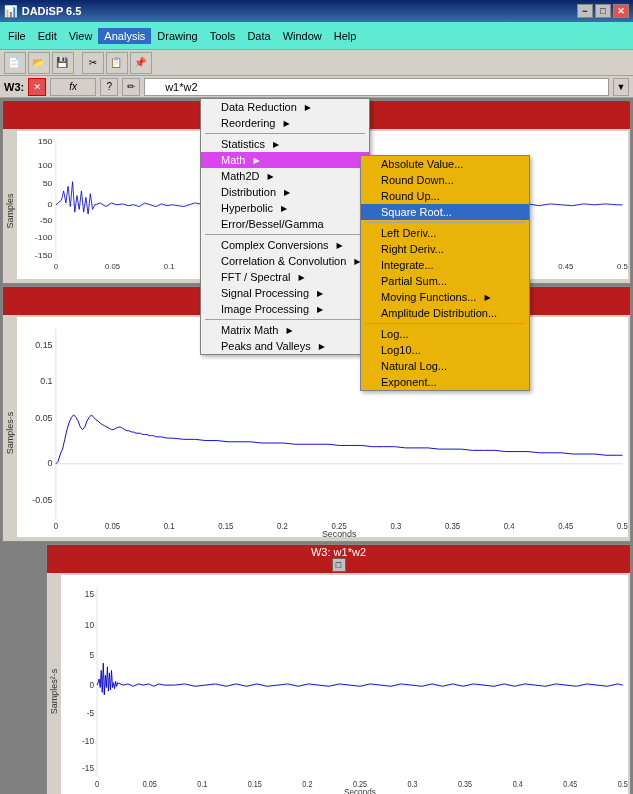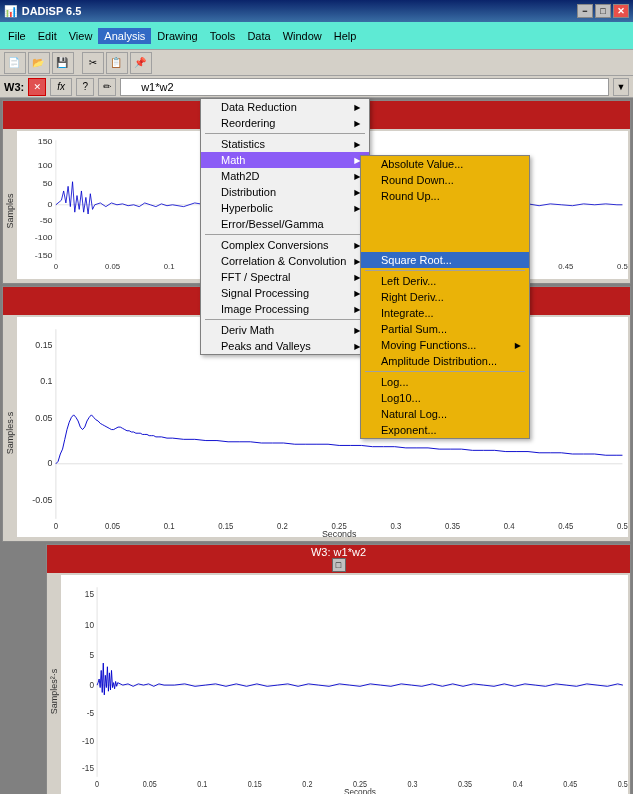--- a/index.html
+++ b/index.html
@@ -155,46 +155,44 @@
       left: 100px;
       background: #f0f0f0;
       border: 1px solid #808080;
       box-shadow: 2px 2px 4px rgba(0,0,0,0.3);
       min-width: 160px;
       z-index: 100;
     }
     .dropdown-item {
       display: flex;
       align-items: center;
-      justify-content: space-between;
       padding: 2px 8px 2px 20px;
       cursor: pointer;
       font-size: 11px;
       white-space: nowrap;
     }
-    .dropdown-item:hover, .dropdown-item.active { background: #8b5cf6; color: white; }
+    .dropdown-item:hover, .dropdown-item.active { background: #d946ef; color: white; }
     .dropdown-item .arrow { font-size: 8px; margin-left: 8px; }
     .dropdown-sep { height: 1px; background: #a0a0a0; margin: 2px 4px; }
 
     
     .math-menu {
       position: absolute;
       top: 57px;
       left: 260px;
       background: #eab308;
       border: 1px solid #808080;
       box-shadow: 2px 2px 4px rgba(0,0,0,0.3);
       min-width: 170px;
       z-index: 101;
     }
 
     .dropdown-item.highlighted {
       background: #316ac5;
       color: white;
-      margin-top: 48px;
     }
   </style>
 </head>
 <body>
 
 <div class="title-bar">
   <div class="title-bar-left">
     <span>📊</span>
     <span>DADiSP 6.5</span>
   </div>
@@ -223,21 +221,21 @@
   <div class="toolbar-btn">💾</div>
   <div class="toolbar-sep"></div>
   <div class="toolbar-btn">✂</div>
   <div class="toolbar-btn">📋</div>
   <div class="toolbar-btn">📌</div>
 </div>
 
 <div class="formula-bar">
   <span class="formula-label">W3:</span>
   <div class="toolbar-btn" style="width:18px;height:18px;background:#e05050;color:white;border:1px solid #c00;font-size:9px;">✕</div>
-  <div class="toolbar-btn" style="width:22px;height:18px;font-size:10px;font-style:italic;">fx</div>
+  <div class="toolbar-btn" style="width:46px;height:18px;font-size:10px;font-style:italic;">fx</div>
   <div class="toolbar-btn" style="width:18px;height:18px;font-size:10px;">?</div>
   <div class="toolbar-btn" style="width:18px;height:18px;font-size:10px;">✏</div>
   <input class="formula-input" type="text" value="w1*w2" style="flex: 1 1 0%;">
   <div class="toolbar-btn" style="width:16px;height:18px;font-size:9px;">▼</div>
 </div>
 
 <div class="main-area">
 
   <div class="chart-panel">
     <div class="chart-header">
@@ -404,21 +402,21 @@
       <div class="dropdown-item">
         <span>Signal Processing</span>
         <span class="arrow">▶</span>
       </div>
       <div class="dropdown-item">
         <span>Image Processing</span>
         <span class="arrow">▶</span>
       </div>
       <div class="dropdown-sep"></div>
       <div class="dropdown-item">
-        <span>Deriv Math</span>
+        <span>Matrix Math</span>
         <span class="arrow">▶</span>
       </div>
       <div class="dropdown-item">
         <span>Peaks and Valleys</span>
         <span class="arrow">▶</span>
       </div>
     </div>
 
     <div class="math-menu">
       <div class="dropdown-item">

